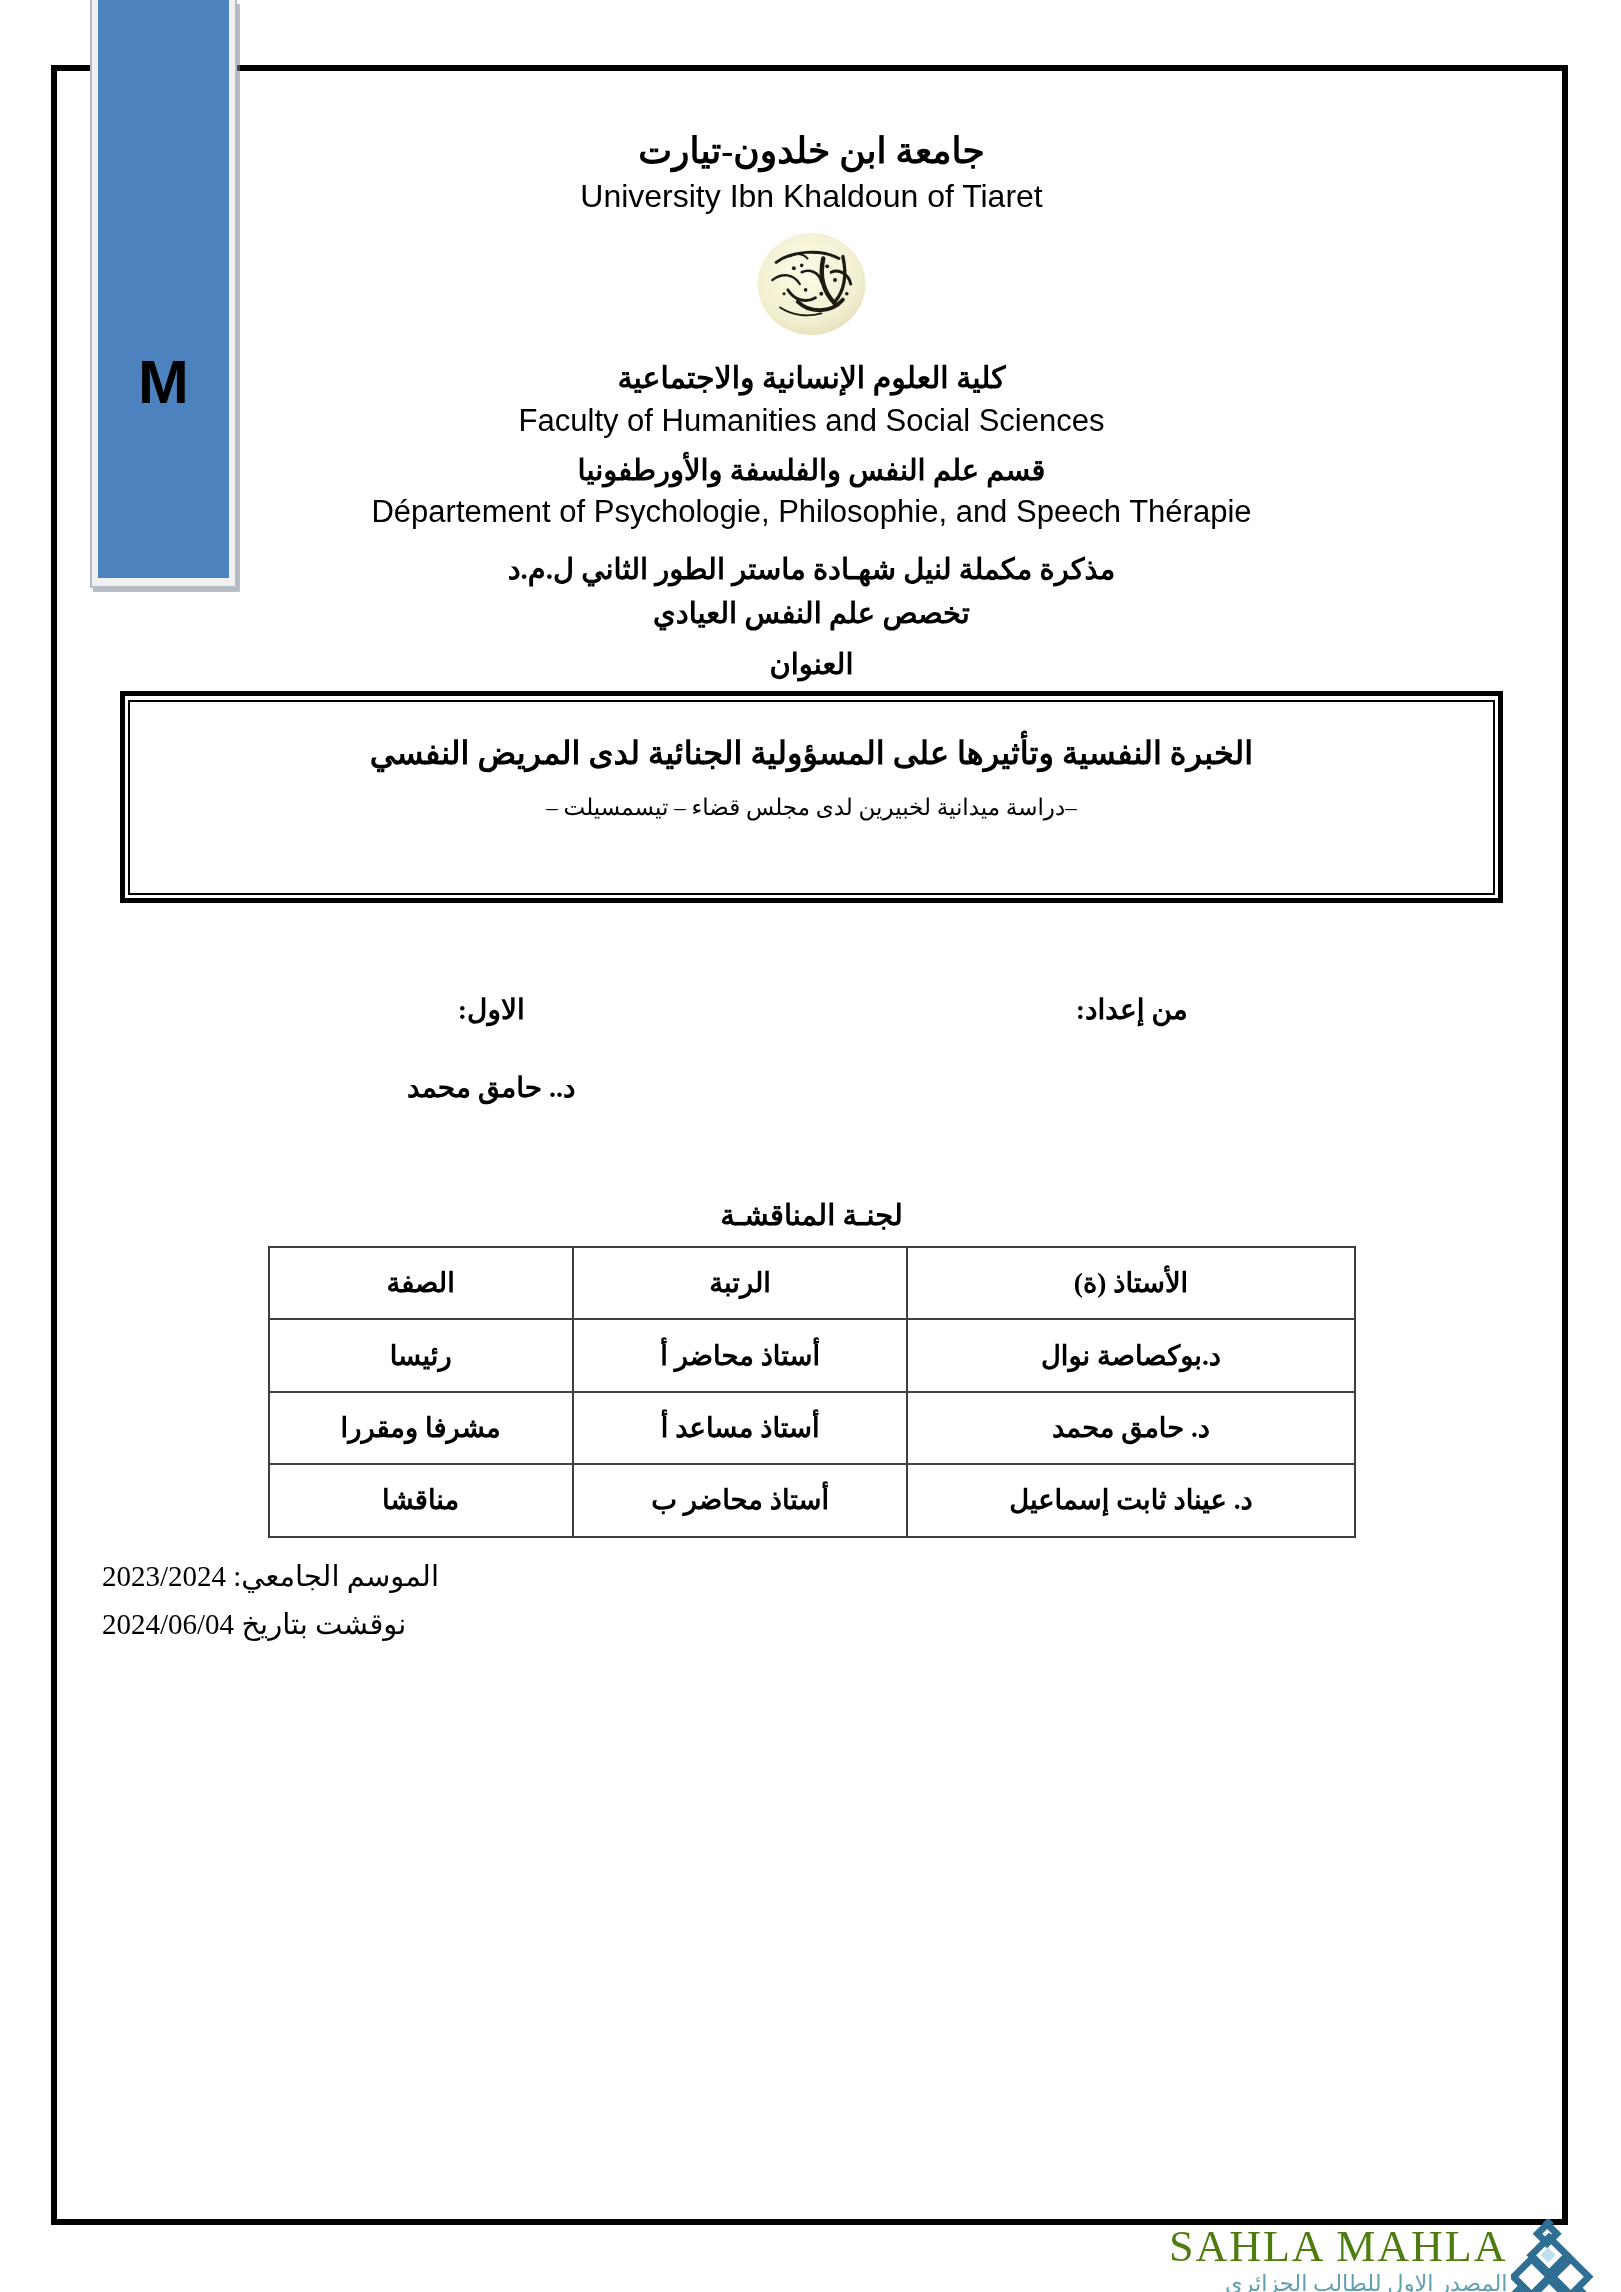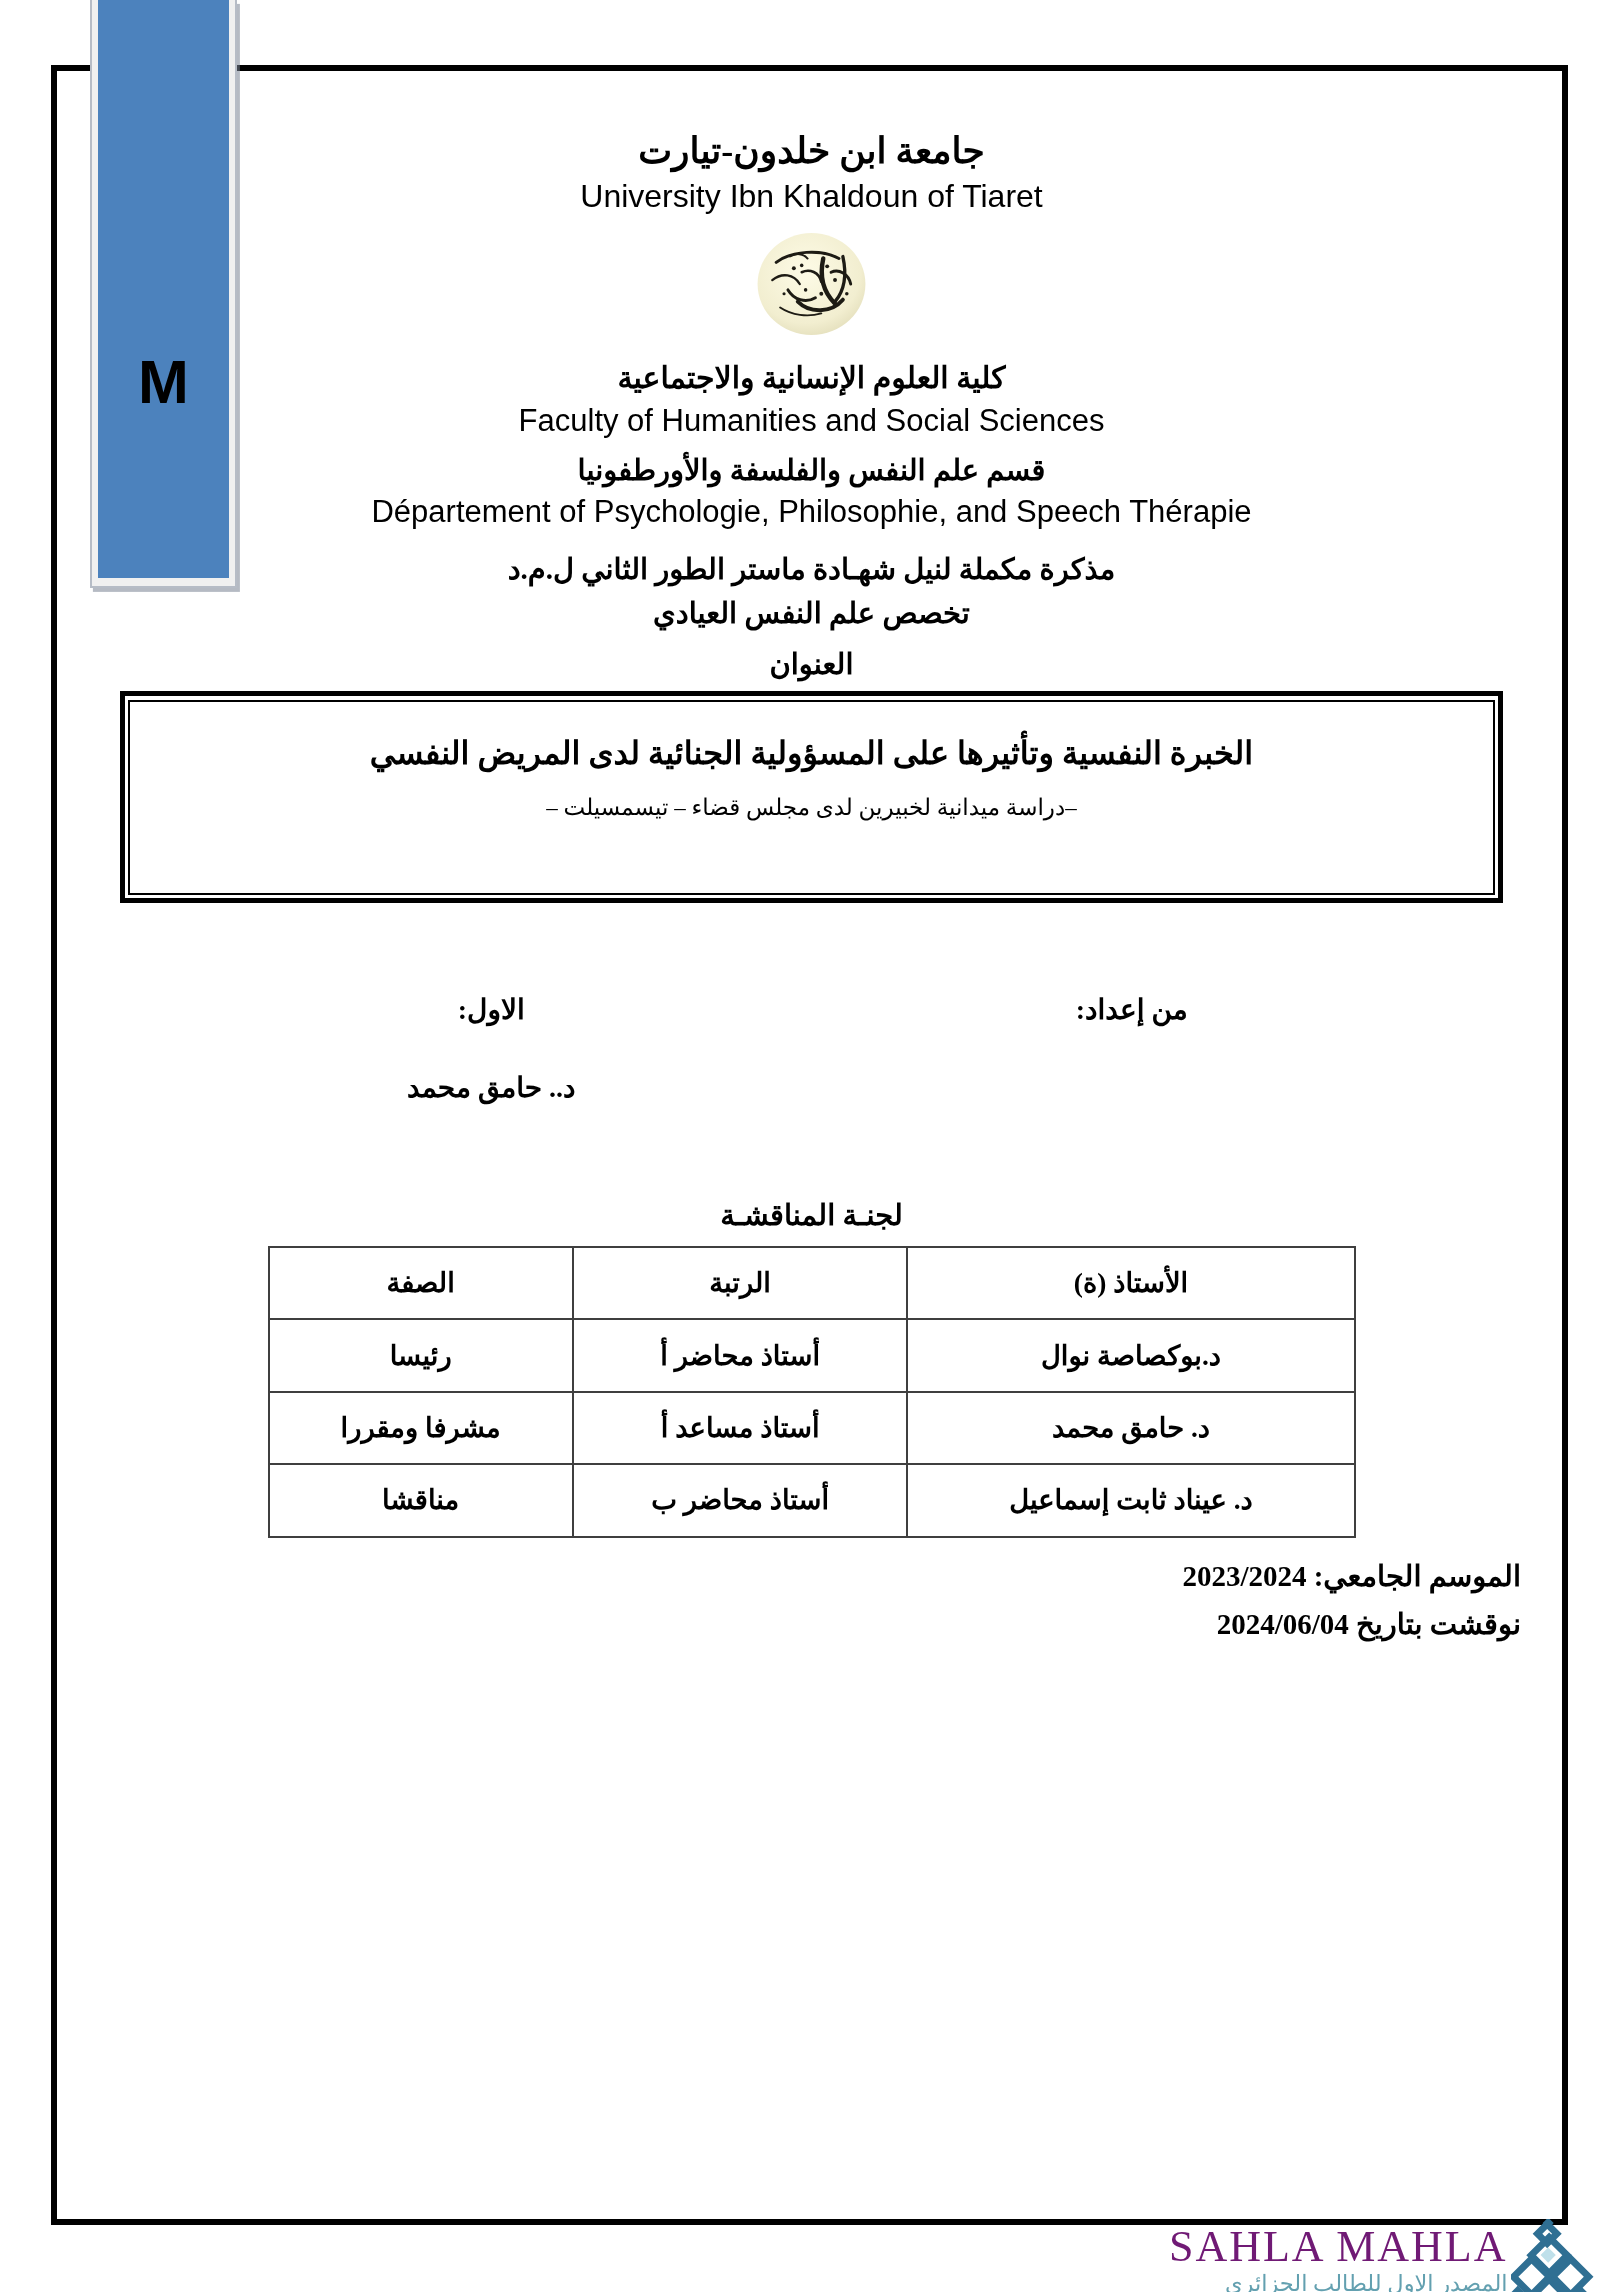--- a/index.html
+++ b/index.html
@@ -121,35 +121,35 @@
     font-family:"Liberation Serif","DejaVu Serif",serif;
     font-weight:700;
     font-size:27.4px;
     padding:12.7px 7.8px;
     height:45px;
   }
 
   
   .date-line{
     font-size:29px;margin:13.7px 0 0 0;
-    direction:rtl;text-align:right;
-    font-family:"Liberation Serif","DejaVu Serif",serif;font-weight:700;
+    direction:rtl;text-align:left;
+    font-family:"Liberation Serif","DejaVu Serif",serif;font-weight:400;
   }
   #dates{margin-top:21.6px;}
 
   
   #watermark{
     position:absolute;right:19.6px;bottom:-2px;
     display:flex;align-items:flex-end;gap:3.9px;
     z-index:60;
   }
   #wm-text{text-align:right;line-height:1;}
   #wm-name{
     font-family:"Liberation Serif","DejaVu Serif",serif;
-    font-size:44px;letter-spacing:2px;color:#701a75;font-weight:400;
+    font-size:44px;letter-spacing:2px;color:#4d7c0f;font-weight:400;
   }
   #wm-sub{
     direction:rtl;
     font-family:"Liberation Serif","DejaVu Serif",serif;
     font-size:22.5px;color:#63a0b0;margin-top:3.9px;
   }
   #wm-mark{width:90px;height:102px;flex:none;margin-bottom:-25.5px;}
 </style>
 </head>
 <body>

